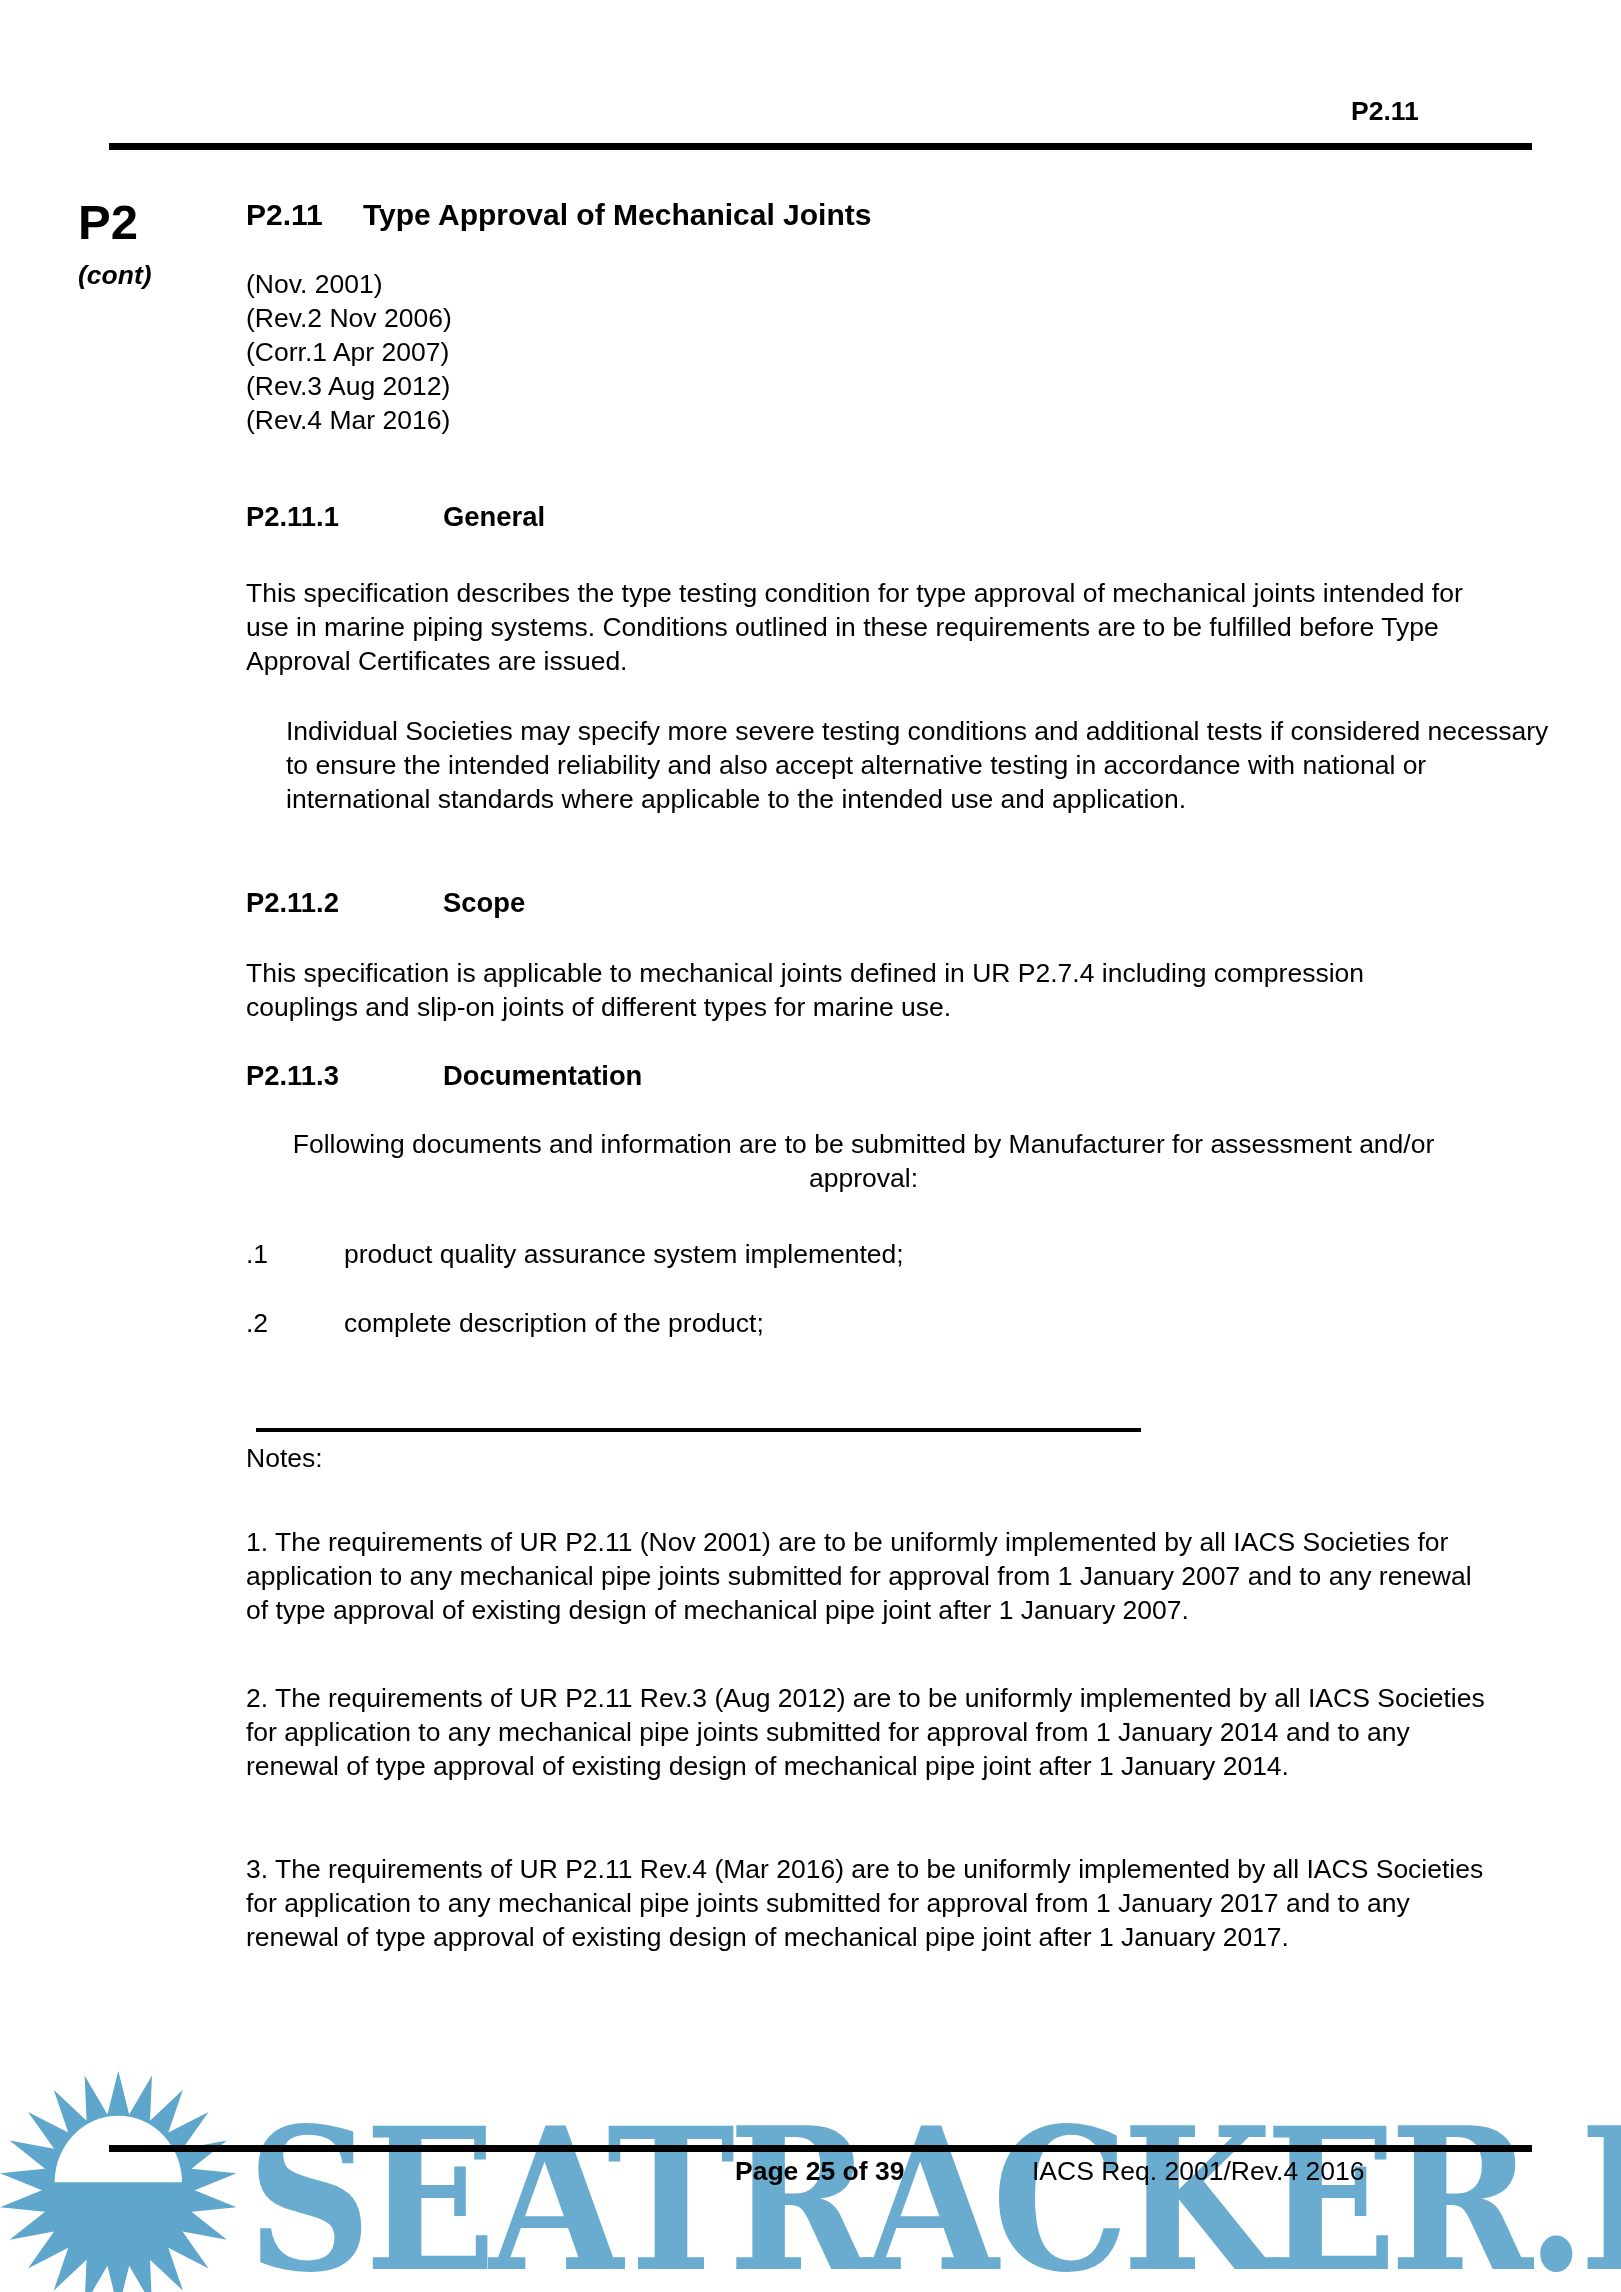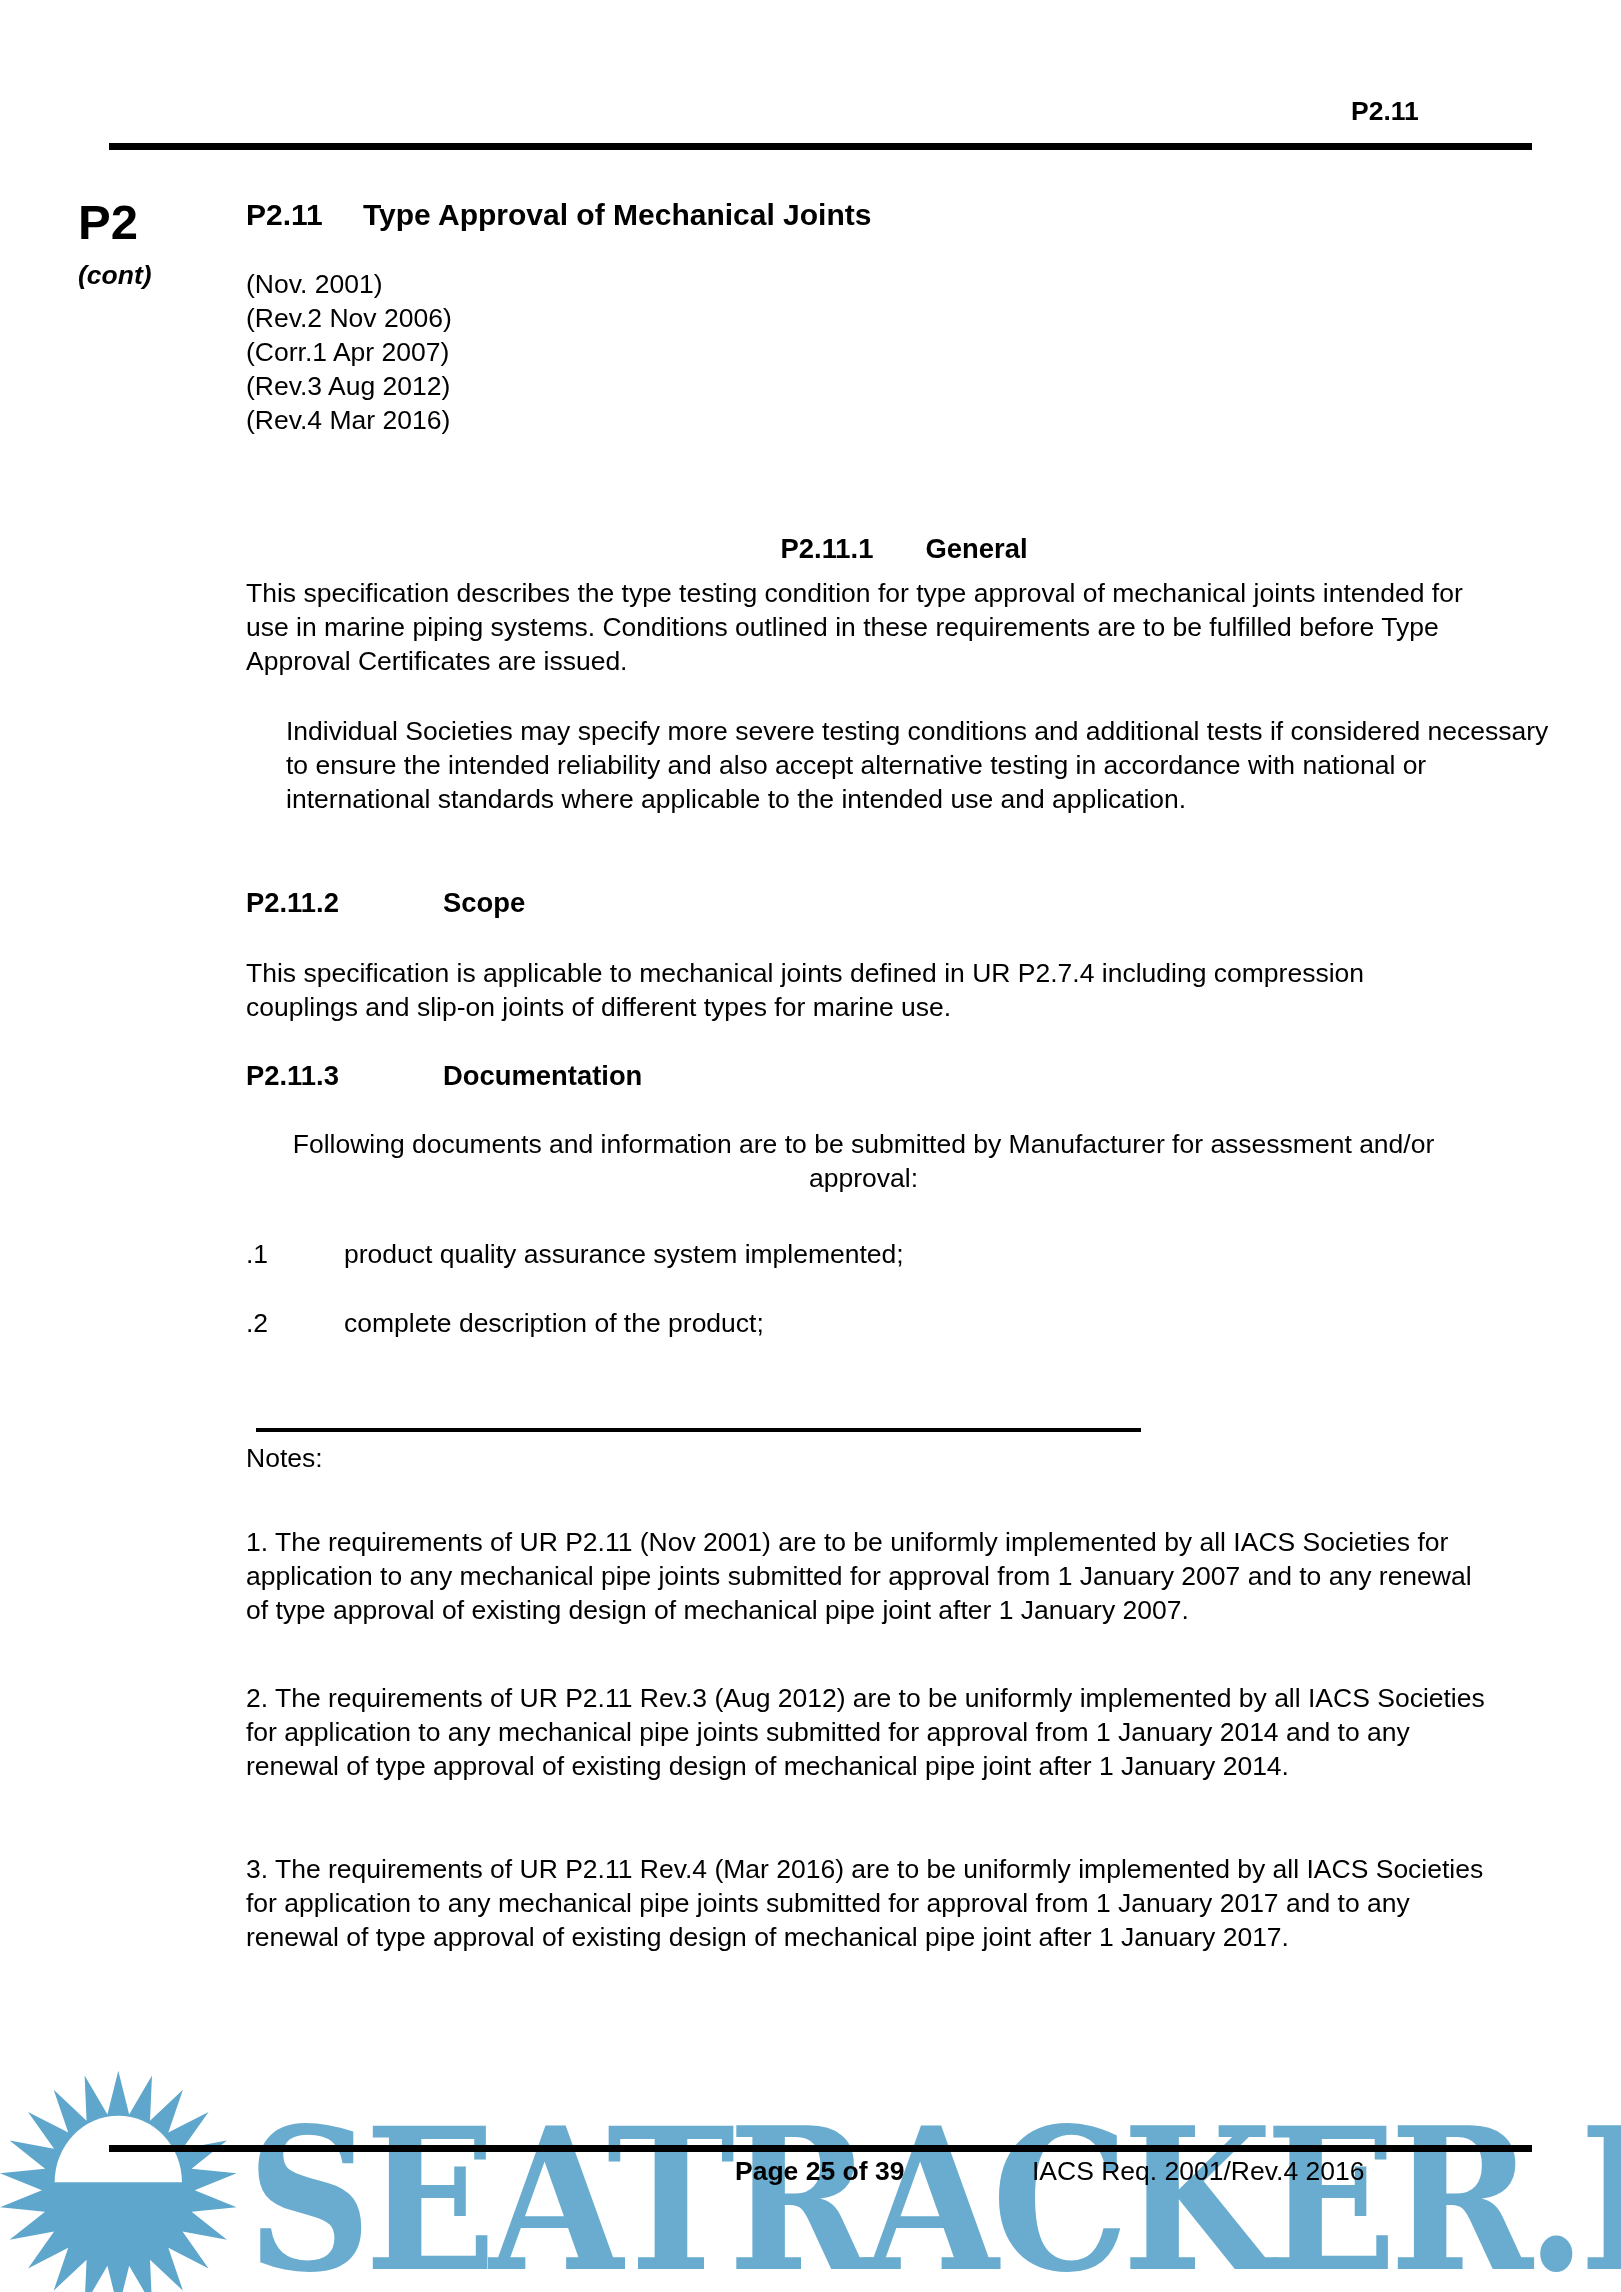--- a/index.html
+++ b/index.html
@@ -42,21 +42,21 @@
 </div>
 
 <div class="abs col revs">
   <div>(Nov. 2001)</div>
   <div>(Rev.2 Nov 2006)</div>
   <div>(Corr.1 Apr 2007)</div>
   <div>(Rev.3 Aug 2012)</div>
   <div>(Rev.4 Mar 2016)</div>
 </div>
 
-<div class="abs col sec-h" style="top:532px;text-align:center;">
+<div class="abs col sec-h" style="top:500px;">
   <span class="num">P2.11.1</span><span>General</span>
 </div>
 <p class="abs col para" style="top:576px;">This specification describes the type testing condition for type approval of mechanical joints intended for use in marine piping systems. Conditions outlined in these requirements are to be fulfilled before Type Approval Certificates are issued.</p>
 <p class="abs col para" style="top:714px;margin-left:40px;">Individual Societies may specify more severe testing conditions and additional tests if considered necessary to ensure the intended reliability and also accept alternative testing in accordance with national or international standards where applicable to the intended use and application.</p>
 
 <div class="abs col sec-h" style="top:886px;">
   <span class="num">P2.11.2</span><span>Scope</span>
 </div>
 <p class="abs col para" style="top:956px; width:1127px;">This specification is applicable to mechanical joints defined in UR P2.7.4 including compression couplings and slip-on joints of different types for marine use.</p>
 

